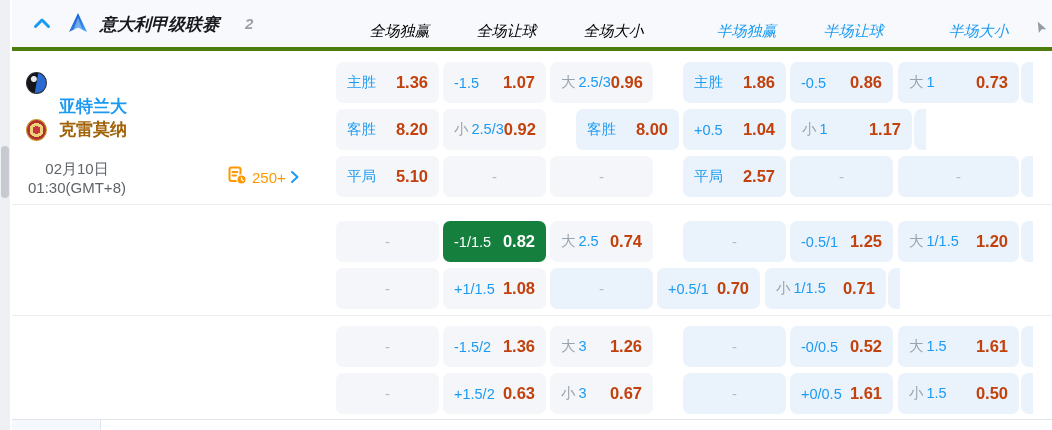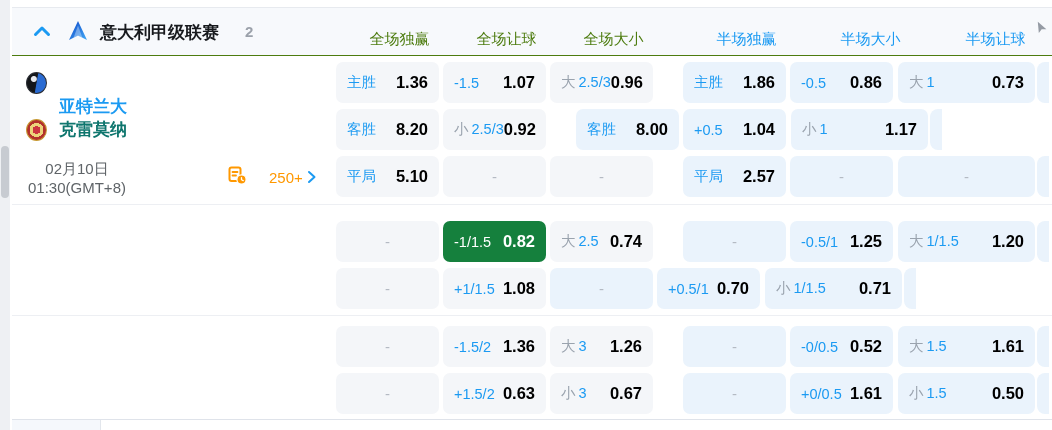--- a/index.html
+++ b/index.html
@@ -10,58 +10,58 @@
     -webkit-font-smoothing:antialiased;
   }
   
   .scroll-track{position:absolute;left:0;top:0;width:10px;height:430px;background:#eef0f3;}
   .scroll-thumb{position:absolute;left:1px;top:146px;width:8px;height:52px;background:#c7cbd1;border-radius:4px;}
 
   .panel-top-line{position:absolute;left:12px;right:0;top:7px;height:1px;background:#e7eaef;}
 
   
   .league-header{
-    position:absolute;left:12px;right:0;top:8px;height:47px;
-    background:#f7f9fc;border-bottom:1px solid #4d7c0f;
+    position:absolute;left:12px;right:0;top:0;height:47px;
+    background:#f7f9fc;border-bottom:4px solid #4d7c0f;font-style:italic;
   }
   .collapse-btn{position:absolute;left:13px;top:14px;width:34px;height:20px;display:flex;align-items:center;justify-content:center;cursor:pointer;}
   .league-logo{position:absolute;left:54px;top:12px;width:24px;height:24px;}
   .league-name{position:absolute;left:88px;top:13px;font-size:17px;font-weight:700;color:#17191d;}
   .league-count{position:absolute;left:233px;top:15px;font-size:15px;font-weight:600;color:#9ba1aa;}
 
   .col-headers{position:absolute;left:336px;top:8px;height:47px;display:flex;align-items:center;}
-  .hcell{width:103px;text-align:center;font-size:15px;color:#4d7c0f;}
+  .hcell{width:103px;text-align:center;font-size:15px;color:#000000;}
   .hcell.h1,.hcell.h2{margin-right:4px;}
   .hcell.h3{margin-right:30px;}
   .hcell.h4{margin-right:4px;}
   .hcell.h5{margin-right:5px;}
   .hcell.h6{width:137px;margin-right:5px;}
   .hcell.half-scope{color:#1b9af2;}
 
   
   .odds-row{position:absolute;left:336px;height:41px;display:flex;}
   .cell{
     height:41px;border-radius:7px;box-sizing:border-box;
     display:flex;align-items:center;justify-content:space-between;
     padding:0 11px;cursor:pointer;
   }
   .c1,.c2,.c3,.c4,.c5{width:103px;}
   .c1,.c2{margin-right:4px;}
   .c3{margin-right:30px;}
   .c4{margin-right:4px;}
   .c5{margin-right:5px;}
-  .c6{width:137px;margin-right:2px;}
+  .c6{width:121px;margin-right:2px;}
   .partial{width:12px;padding:0;border-radius:8px 0 0 8px;margin:0;cursor:default;}
   .cell.full{background:#f4f6f9;}
   .cell.half{background:#eaf3fc;}
   .cell.dash{justify-content:center;color:#b4bac3;font-size:15px;padding:0;cursor:default;}
   .cell.selected{background:#15803d;}
   .lbl{color:#1b9af2;font-size:14.5px;white-space:nowrap;}
   .prefix{color:#9aa3ae;margin-right:3px;}
-  .val{color:#000000;font-size:16.5px;font-weight:700;white-space:nowrap;}
+  .val{color:#c2410c;font-size:16.5px;font-weight:700;white-space:nowrap;}
   .cell.selected .lbl,.cell.selected .prefix,.cell.selected .val{color:#ffffff;}
 
   
   .divider{position:absolute;left:12px;right:0;height:1px;background:#edeff3;}
   .panel-bottom-line{position:absolute;left:12px;right:0;top:419px;height:1px;background:#dfe3ea;}
   .next-section-cell{position:absolute;left:12px;top:420px;width:88px;height:10px;background:#f5f8fc;}
   .next-section-vline{position:absolute;left:100px;top:420px;width:1px;height:10px;background:#e2e6ec;}
 
   
   .team-row{position:absolute;left:12px;height:41px;display:flex;align-items:center;cursor:pointer;}
@@ -71,27 +71,27 @@
   .logo-home{
     background:
       radial-gradient(circle at 36% 30%, #e8eaee 0 2.5px, rgba(0,0,0,0) 3.5px),
       linear-gradient(100deg,#14161a 48%, #2a6bd2 52%);
     border:1px solid #2a2d33;box-sizing:border-box;
   }
   .logo-away{
     background:radial-gradient(circle at 50% 50%, #cc3340 0 4px, #ecd27a 4px 7px, #b3302c 7px);
     border:1px solid #c79a33;box-sizing:border-box;
   }
-  .team-name{margin-left:12px;font-size:17px;font-weight:700;color:#0f766e;}
+  .team-name{margin-left:12px;font-size:17px;font-weight:700;color:#a16207;}
   .team-row.home .team-name{color:#1b9af2;margin-top:48px;}
 
   .date-block{position:absolute;left:4px;top:159px;width:146px;text-align:center;
     font-size:15px;line-height:19px;color:#5f6468;}
   .markets-row{position:absolute;left:228px;top:166px;height:22px;display:flex;align-items:center;cursor:pointer;}
-  .markets-count{margin-left:22px;font-size:15px;color:#ff9800;}
+  .markets-count{margin-left:5px;font-size:15px;color:#ff9800;}
   .markets-chevron{margin-left:4px;display:flex;align-items:center;}
 
   .cursor-glyph{position:absolute;left:1034px;top:21px;width:16px;height:16px;}
 </style>
 </head>
 <body>
 
 <div class="scroll-track">
   <div class="scroll-thumb"></div>
 </div>
@@ -118,22 +118,22 @@
       <path d="M12 5.5 L16.5 18 L12 15.6 L7.5 18 Z" fill="#ffffff" opacity="0.35"></path>
     </svg>
   </div>
   <div class="league-name">意大利甲级联赛</div>
   <div class="league-count">2</div>
   <div class="col-headers">
     <div class="hcell h1">全场独赢</div>
     <div class="hcell h2">全场让球</div>
     <div class="hcell h3">全场大小</div>
     <div class="hcell h4 half-scope">半场独赢</div>
+    <div class="hcell h5 half-scope">半场让球</div>
     <div class="hcell h6 half-scope">半场大小</div>
-    <div class="hcell h5 half-scope">半场让球</div>
   </div>
 </div>
 
 <div class="cursor-glyph">
   <svg width="16" height="16" viewBox="0 0 16 16">
     <path d="M2 2 L12.5 6.5 L8 8 L6.5 12.5 Z" fill="#959ba4" transform="rotate(18 7 7)"></path>
   </svg>
 </div>
 
 <div id="odds-rows">

